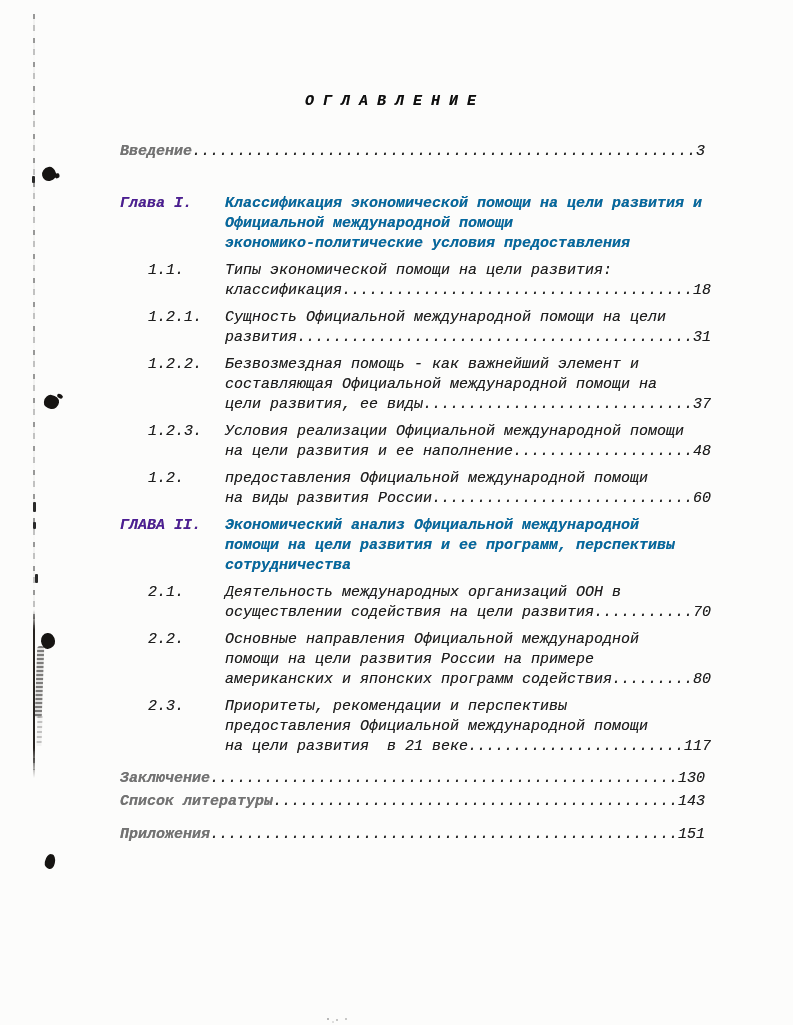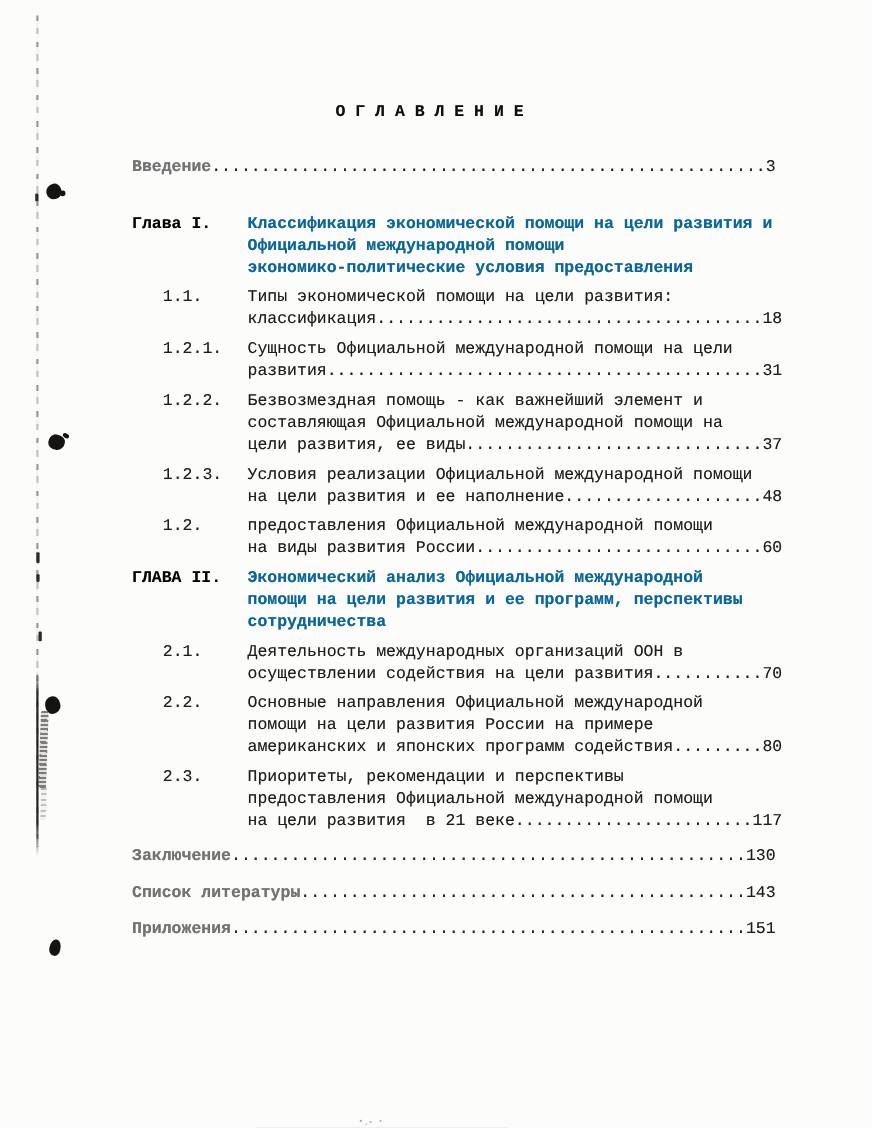--- a/index.html
+++ b/index.html
@@ -7,36 +7,36 @@
     position:relative;
     width:793px;height:1025px;
     background:#fcfcfb;
     overflow:hidden;
     font-family:"Liberation Mono","DejaVu Sans Mono",monospace;
     font-size:15px;line-height:20px;
     color:#1d1d1d;
     text-shadow:0 0 0.3px rgba(0,0,0,0.45);
   }
   #text-block{
-    position:absolute;left:120px;top:92px;width:600px;
+    position:absolute;left:120px;top:92px;width:600px;font-style:italic;
   }
   #doc-title{
     font-weight:bold;color:#0d0d0d;
     margin-left:185px;
     white-space:pre;
   }
   .entry{margin-top:7px;white-space:pre;}
   .entry:nth-child(1){margin-top:30px;}
   .entry:nth-child(2){margin-top:32px;}
   .entry:nth-child(12){margin-top:12px;}
-  .entry:nth-child(13){margin-top:13px;}
+  .entry:nth-child(13){margin-top:3px;}
   .entry:nth-child(14){margin-top:13px;}
   .entry.row{display:flex;align-items:flex-start;}
   .label{width:105px;flex:0 0 105px;box-sizing:border-box;}
-  .chapter .label{font-weight:bold;color:#000000;}
+  .chapter .label{font-weight:bold;color:#4c1d95;}
   .section .label{padding-left:28px;}
   .content{width:490px;}
   .chapter .content{font-weight:bold;color:#0369a1;}
   .simple .lbl{font-weight:bold;color:#737373;}
   .line{white-space:pre;}
   
   .artifact{position:absolute;pointer-events:none;}
   #edge-line{
     left:33px;top:14px;width:2px;height:756px;
     background:repeating-linear-gradient(180deg,

